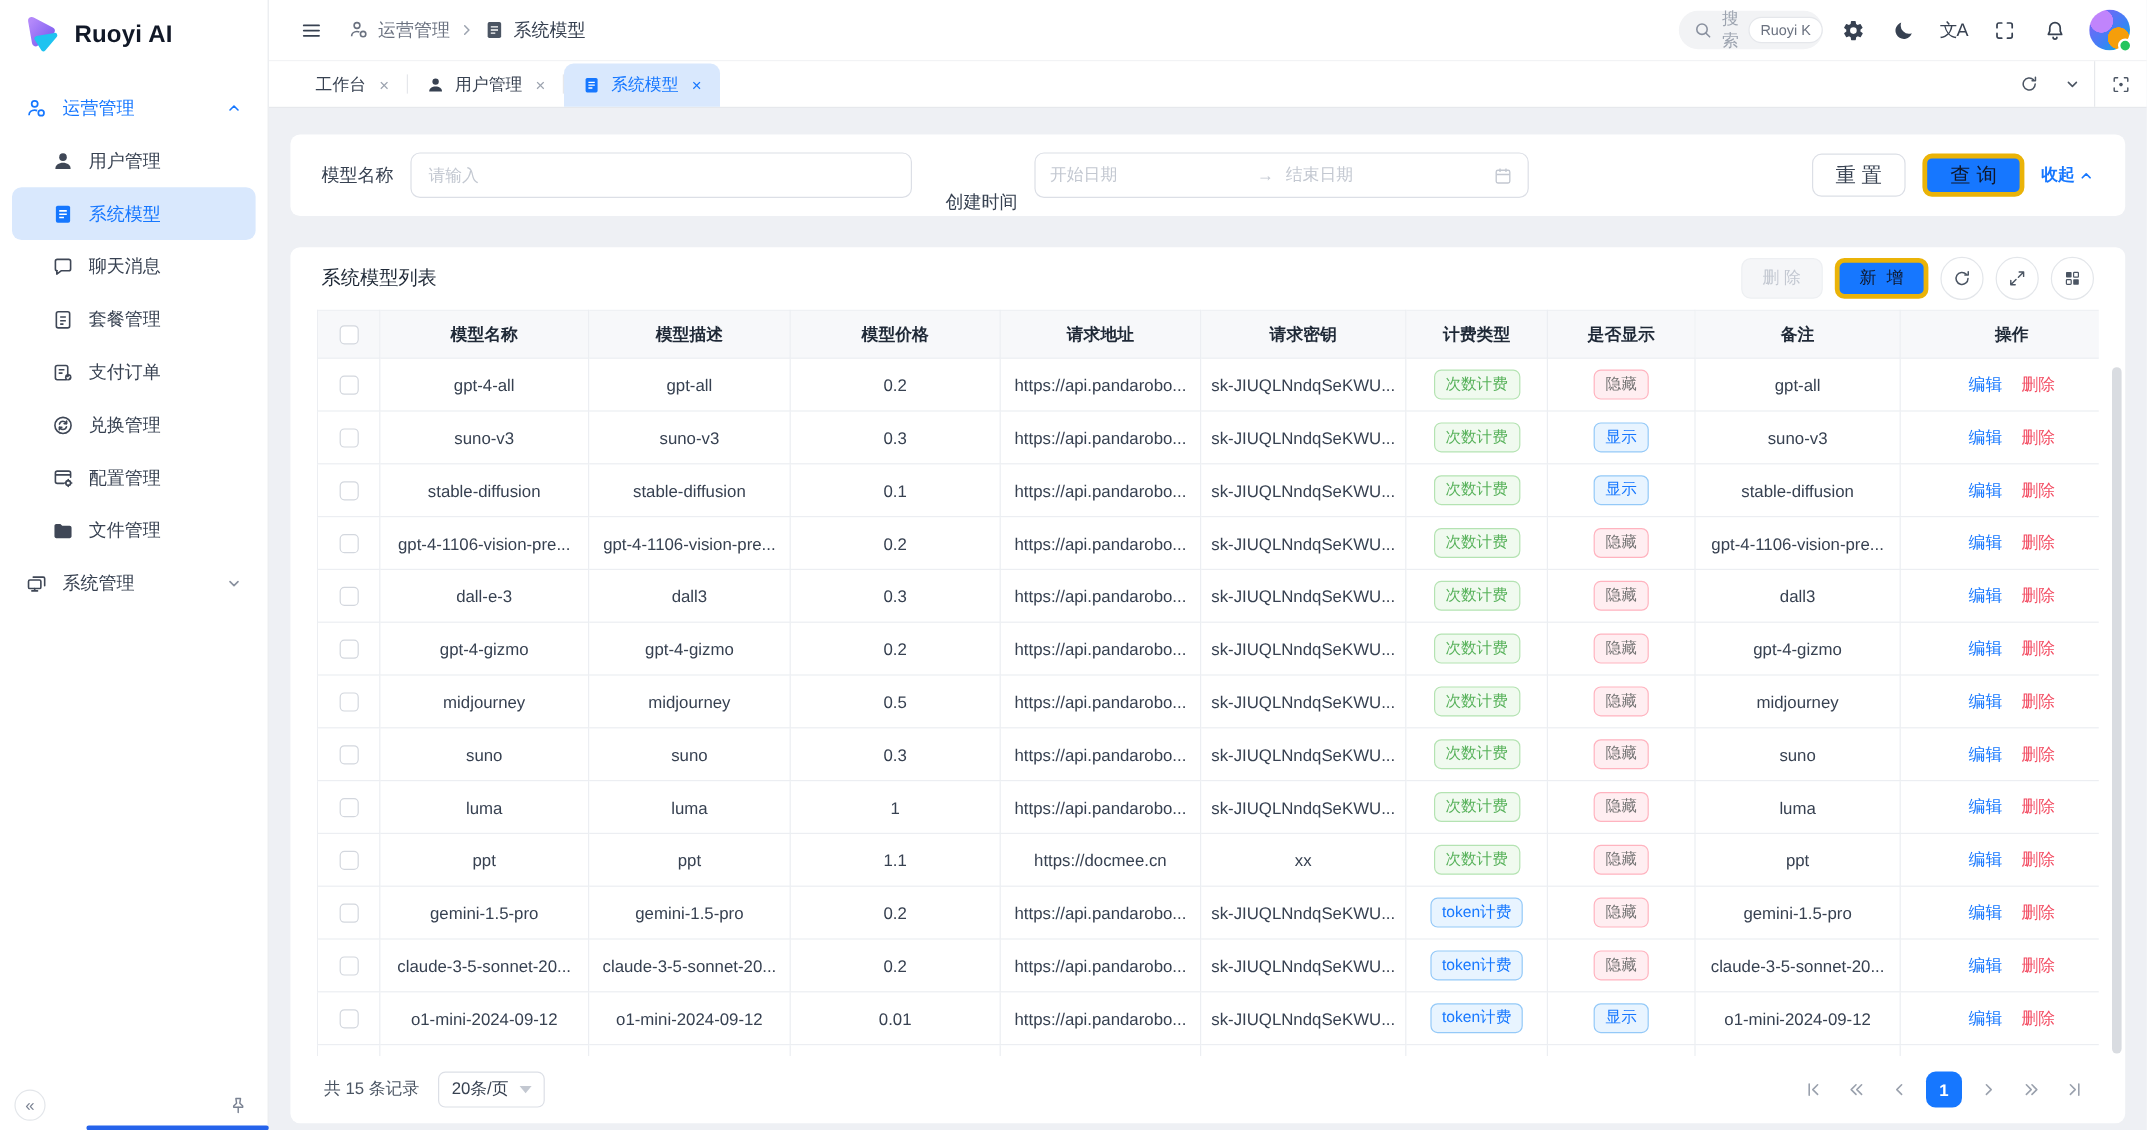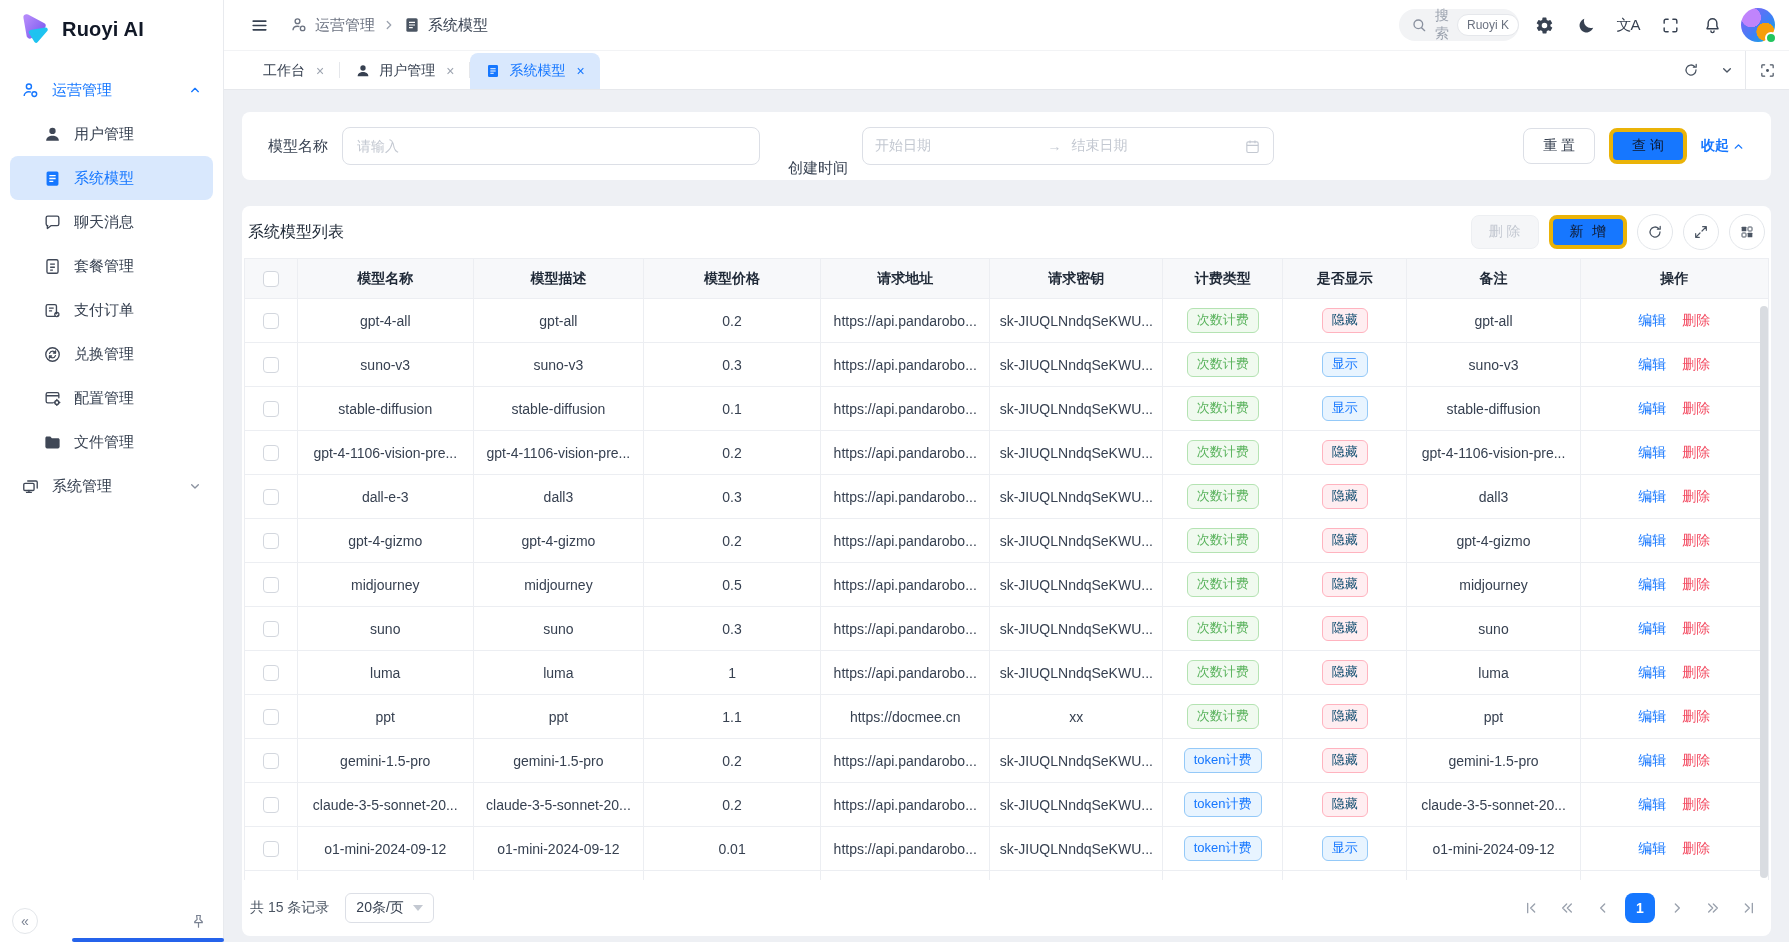--- a/index.html
+++ b/index.html
@@ -67,45 +67,45 @@
   .content { flex:1; padding:22px 18px 6px; display:flex; flex-direction:column; overflow:hidden; }
   .filter-card { background:#fff; border-radius:8px; height:68px; min-height:68px; display:flex; align-items:center; padding:0 26px; margin-bottom:26px; }
   .f-label { font-size:15px; color:#374151; margin-right:14px; white-space:nowrap; }
   .f-input { width:418px; height:38px; border:1px solid #dcdfe6; border-radius:8px; padding:0 14px; font-size:14px; color:#374151; outline:none; }
   .f-input::placeholder { color:#c3c8d1; }
   .f-label2 { margin-left:28px;margin-top:44px; }
   .date-range { width:412px; height:38px; border:1px solid #dcdfe6; border-radius:8px; display:flex; align-items:center; padding:0 12px; gap:10px; font-size:14px; color:#c3c8d1; background:#fff; cursor:pointer; }
   .date-range .dr-start { flex:1; } .date-range .dr-arrow { color:#c3c8d1; } .date-range .dr-end { flex:1; }
   .cal-ico { width:17px; height:17px; color:#c3c8d1; display:flex; } .cal-ico svg{width:17px;height:17px;}
   .filter-right { margin-left:auto; display:flex; align-items:center; gap:14px; }
-  .btn { height:36px; padding:0 19px; border-radius:8px; font-size:14px; display:flex; align-items:center; cursor:pointer; white-space:nowrap; }
+  .btn { height:36px; padding:0 19px; border-radius:8px; font-size:17px; display:flex; align-items:center; cursor:pointer; white-space:nowrap; }
   .btn-reset { background:#fff; border:1px solid #dcdfe6; color:#374151; }
   .btn-primary { background:#1677ff; border:4px solid #eab308; color:#0f172a; }
   .collapse-link { color:#1677ff; font-size:14px; display:flex; align-items:center; gap:3px; cursor:pointer; font-weight:bold; }
   .collapse-link svg { width:13px; height:13px; }
 
-  .table-card { background:#fff; border-radius:8px; flex:1; display:flex; flex-direction:column; padding:0 2px; position:relative; overflow:hidden; }
+  .table-card { background:#fff; border-radius:8px; flex:1; display:flex; flex-direction:column; padding:0 22px; position:relative; overflow:hidden; }
   .card-head { height:52px; min-height:52px; display:flex; align-items:center; padding:0 4px; }
   .card-title { font-size:16px; color:#1f2937; }
   .toolbar { margin-left:auto; display:flex; align-items:center; gap:10px; }
   .btn-sm { height:34px; padding:0 17px; border-radius:8px; font-size:14px; display:flex; align-items:center; cursor:pointer; }
   .btn-disabled { background:#f5f6f8; border:1px solid #edeff2; color:#c3c8d1; cursor:not-allowed; }
   .circle-btn { width:36px; height:36px; border-radius:50%; border:1px solid #e3e6ea; background:#fff; color:#4b5563; display:flex; align-items:center; justify-content:center; cursor:pointer; }
   .circle-btn svg { width:16px; height:16px; }
 
   .table-wrap { flex:1; overflow:hidden; }
   table { width:100%; border-collapse:collapse; table-layout:fixed; }
   th, td { border:1px solid #eceef2; font-size:14px; text-align:center; padding:0 8px; overflow:hidden; white-space:nowrap; text-overflow:ellipsis; }
   thead th { background:#f7f8fa; height:40px; font-weight:bold; color:#1f2937; }
   tbody td { height:44px; color:#374151; }
   .cb { width:16px; height:16px; border:1px solid #d3d7de; border-radius:4px; background:#fff; display:inline-block; vertical-align:middle; cursor:pointer; }
   .tag { display:inline-block; padding:3px 9px; border-radius:6px; font-size:13px; line-height:1.25; }
   .tag-green { background:#f0faef; border:1px solid #b4e3b2; color:#58b25b; }
   .tag-blue  { background:#e8f4ff; border:1px solid #94c9f8; color:#1677ff; }
-  .tag-red   { background:#ffeef1; border:1px solid #ffb3bf; color:#0c4a6e; }
+  .tag-red   { background:#ffeef1; border:1px solid #ffb3bf; color:#737373; }
   .op-link { cursor:pointer; font-size:14px; }
   .op-edit { color:#1677ff; margin-right:16px; }
   .op-del { color:#f34d63; }
   .v-scrollbar { position:absolute; right:3px; top:100px; width:8px; height:572px; border-radius:4px; background:#d9dce1; cursor:pointer; }
 
   .pagination { height:56px; min-height:56px; display:flex; align-items:center; padding:0 6px; margin-top:auto; }
   .total-text { font-size:14px; color:#4b5563; }
   .page-size { margin-left:16px; height:30px; border:1px solid #dcdfe6; border-radius:6px; background:#fff; display:flex; align-items:center; gap:9px; padding:0 10px; font-size:14px; color:#374151; cursor:pointer; }
   .page-size .caret { width:0; height:0; border-left:5px solid transparent; border-right:5px solid transparent; border-top:6px solid #c3c8d1; }
   .pager { margin-left:auto; display:flex; align-items:center; gap:8px; color:#9aa1ad; }

